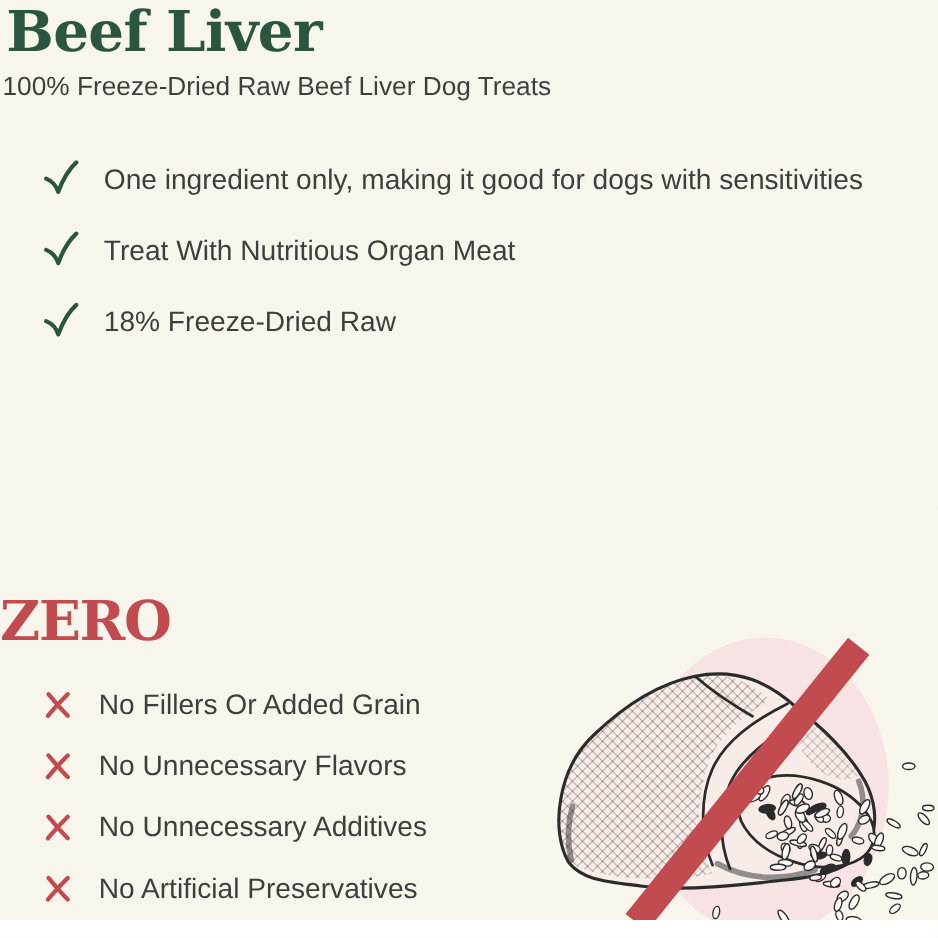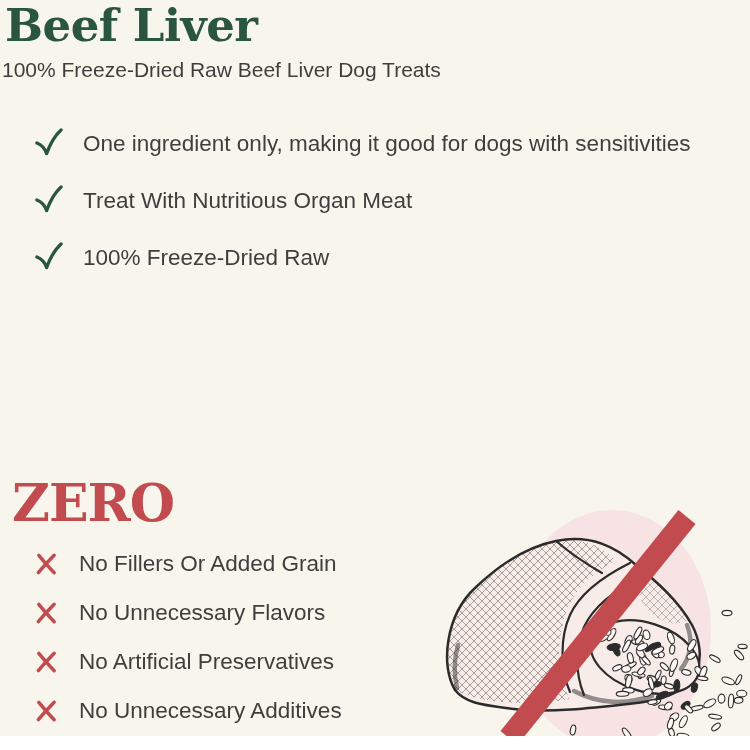--- a/index.html
+++ b/index.html
@@ -35,23 +35,23 @@
   ul.negatives li{height:30px;margin-bottom:19px;}
   ul.feature-list li{display:flex;align-items:flex-end;gap:20px;}
   ul.feature-list .label{
     font-size:22.5px;color:var(--body-text);white-space:nowrap;
   }
   .icon-box{flex:0 0 auto;display:flex;align-items:center;justify-content:center;}
   .check-stroke{stroke:var(--heading-green);stroke-width:3.4;fill:none;
     stroke-linecap:round;stroke-linejoin:round;}
   .cross-stroke{stroke:var(--accent-red);stroke-width:3.6;fill:none;stroke-linecap:round;}
   .zero-heading{
-    position:absolute;left:12px;top:474px;
+    position:absolute;left:0;top:474px;
     font-family:"DejaVu Serif","Liberation Serif",serif;
-    font-weight:bold;font-size:52px;line-height:1.1;
+    font-weight:bold;font-size:44px;line-height:1.1;
     color:var(--accent-red);letter-spacing:-1px;
   }
   .illustration{position:absolute;left:430px;top:485px;width:320px;height:265px;}
   .pink-ellipse{fill:var(--circle-pink);}
   .sack-outline{fill:var(--sack-fill);stroke:var(--ink);stroke-width:2.5;
     stroke-linejoin:round;}
   .sack-line{fill:none;stroke:var(--ink);stroke-width:2.2;stroke-linecap:round;}
   .sack-shade{fill:none;stroke:var(--ink);stroke-width:4.5;stroke-linecap:round;opacity:.5;}
   .sack-mouth{fill:var(--sack-fill);stroke:var(--ink);stroke-width:2.2;}
   .slash{stroke:var(--accent-red);stroke-width:22;stroke-linecap:butt;}
@@ -81,21 +81,21 @@
           </svg>
       </span>
       <span class="label">Treat With Nutritious Organ Meat</span>
     </li>
     <li>
       <span class="icon-box">
         <svg width="29" height="30" viewBox="0 0 30 30">
             <path class="check-stroke" d="M3,16 C8,18 11.5,22 13,27 C17,16 23,7 28,2.5"></path>
           </svg>
       </span>
-      <span class="label">100% Freeze-Dried Raw</span>
+      <span class="label">18% Freeze-Dried Raw</span>
     </li>
   </ul>
 
   <h2 class="zero-heading">ZERO</h2>
 
   <ul class="feature-list negatives">
     <li>
       <span class="icon-box">
         <svg width="25" height="26" viewBox="0 0 26 26">
             <path class="cross-stroke" d="M5,4 C10,10 16,17 21,22"></path>
@@ -113,30 +113,30 @@
       </span>
       <span class="label">No Unnecessary Flavors</span>
     </li>
     <li>
       <span class="icon-box">
         <svg width="25" height="26" viewBox="0 0 26 26">
             <path class="cross-stroke" d="M5,4 C10,10 16,17 21,22"></path>
             <path class="cross-stroke" d="M21,4 C15,10 9,16.5 4.5,22"></path>
           </svg>
       </span>
+      <span class="label">No Unnecessary Additives</span>
+    </li>
+    <li>
+      <span class="icon-box">
+        <svg width="25" height="26" viewBox="0 0 26 26">
+            <path class="cross-stroke" d="M5,4 C10,10 16,17 21,22"></path>
+            <path class="cross-stroke" d="M21,4 C15,10 9,16.5 4.5,22"></path>
+          </svg>
+      </span>
       <span class="label">No Artificial Preservatives</span>
-    </li>
-    <li>
-      <span class="icon-box">
-        <svg width="25" height="26" viewBox="0 0 26 26">
-            <path class="cross-stroke" d="M5,4 C10,10 16,17 21,22"></path>
-            <path class="cross-stroke" d="M21,4 C15,10 9,16.5 4.5,22"></path>
-          </svg>
-      </span>
-      <span class="label">No Unnecessary Additives</span>
     </li>
   </ul>
 
   <svg class="illustration" viewBox="0 0 320 265">
     <defs>
       <pattern id="xhatch" width="8" height="8" patternUnits="userSpaceOnUse">
         <path d="M0,8 L8,0 M0,0 L8,8" stroke="#2B2B2B" stroke-width="0.8" fill="none"></path>
       </pattern>
     </defs>
 

